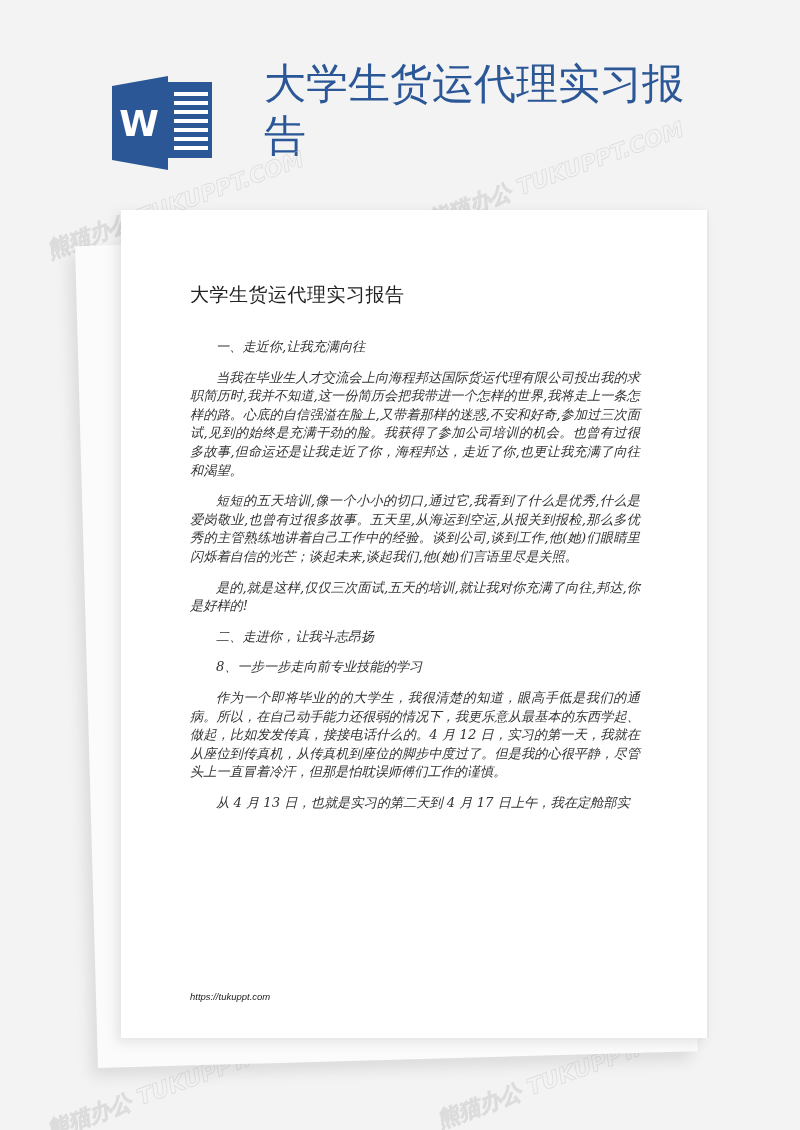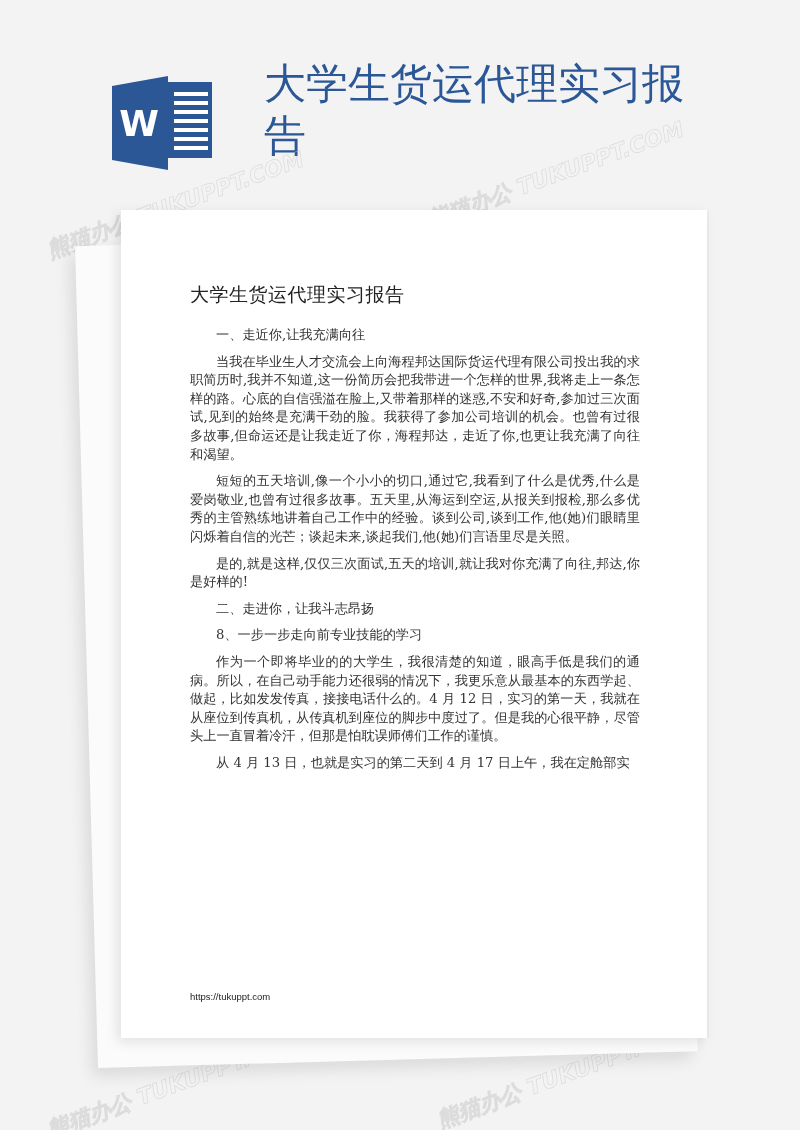--- a/index.html
+++ b/index.html
@@ -34,25 +34,25 @@
   .doc-title {
     position: absolute; left: 69px; top: 72px;
     font-size: 19px; color: #222; margin: 0; font-weight: normal;
     font-family: "DejaVu Sans", "Liberation Sans", sans-serif;
     letter-spacing: 0.5px;
   }
   .body-text {
     position: absolute; left: 69px; top: 116px; width: 450px;
     font-size: 13.2px; line-height: 18.6px; color: #333;
   }
-  .body-text p { margin: 0 0 8px 0; text-indent: 26px; text-align: justify; }
+  .body-text p { margin: 12px 0 8px 0; text-indent: 26px; text-align: justify; font-style: italic; }
   .body-text p.heading { margin-bottom: 8px; }
   .footer-url {
     position: absolute; left: 69px; top: 781px;
-    font-family: "Liberation Sans", sans-serif; font-size: 9.5px; color: #222;
+    font-family: "Liberation Sans", sans-serif; font-size: 9.5px; color: #222; font-style: italic;
   }
   .watermark {
     position: absolute;
     font-family: "DejaVu Sans", sans-serif;
     font-size: 22px; font-style: italic; font-weight: bold;
     color: transparent;
     -webkit-text-stroke: 0.7px rgba(200,200,200,0.55);
     transform: rotate(-20deg);
     white-space: nowrap; pointer-events: none;
   }

